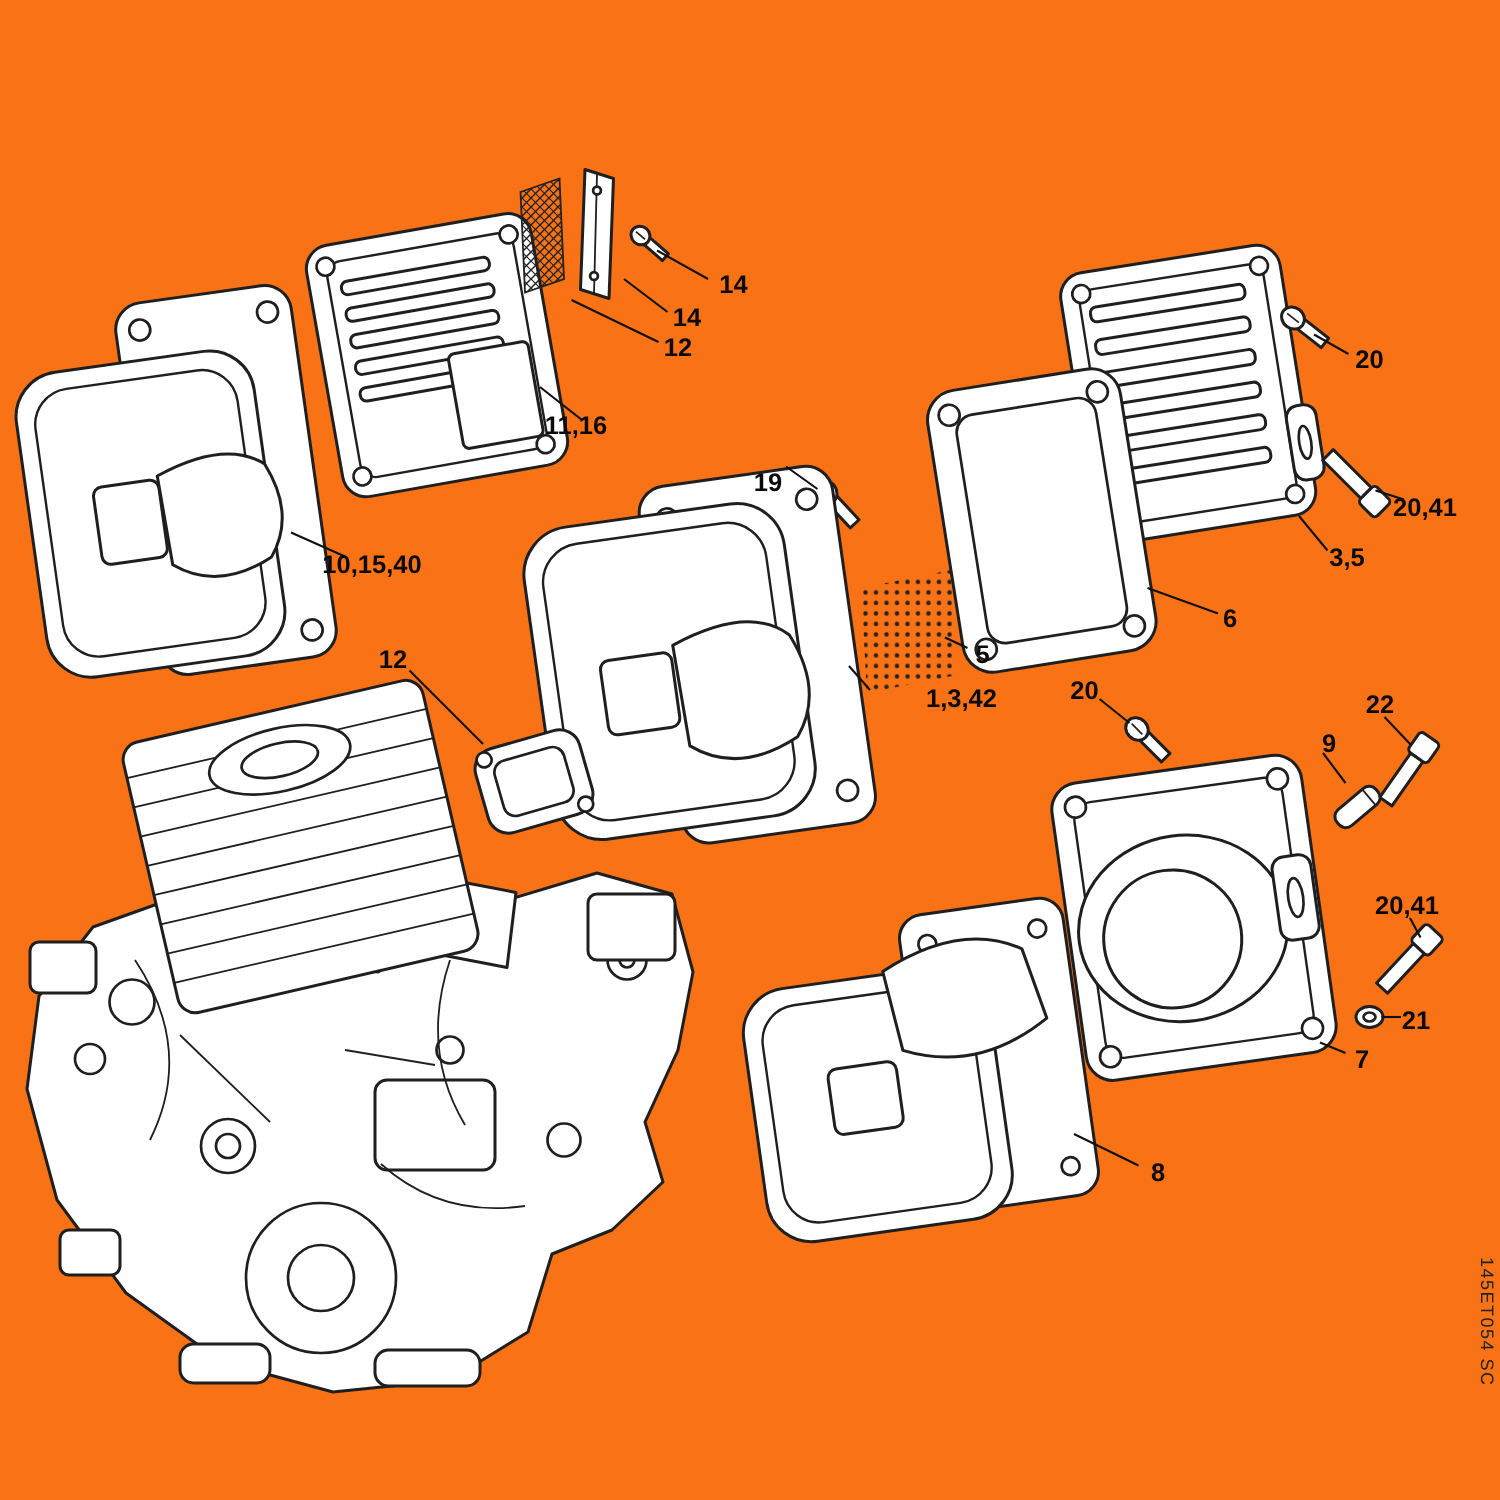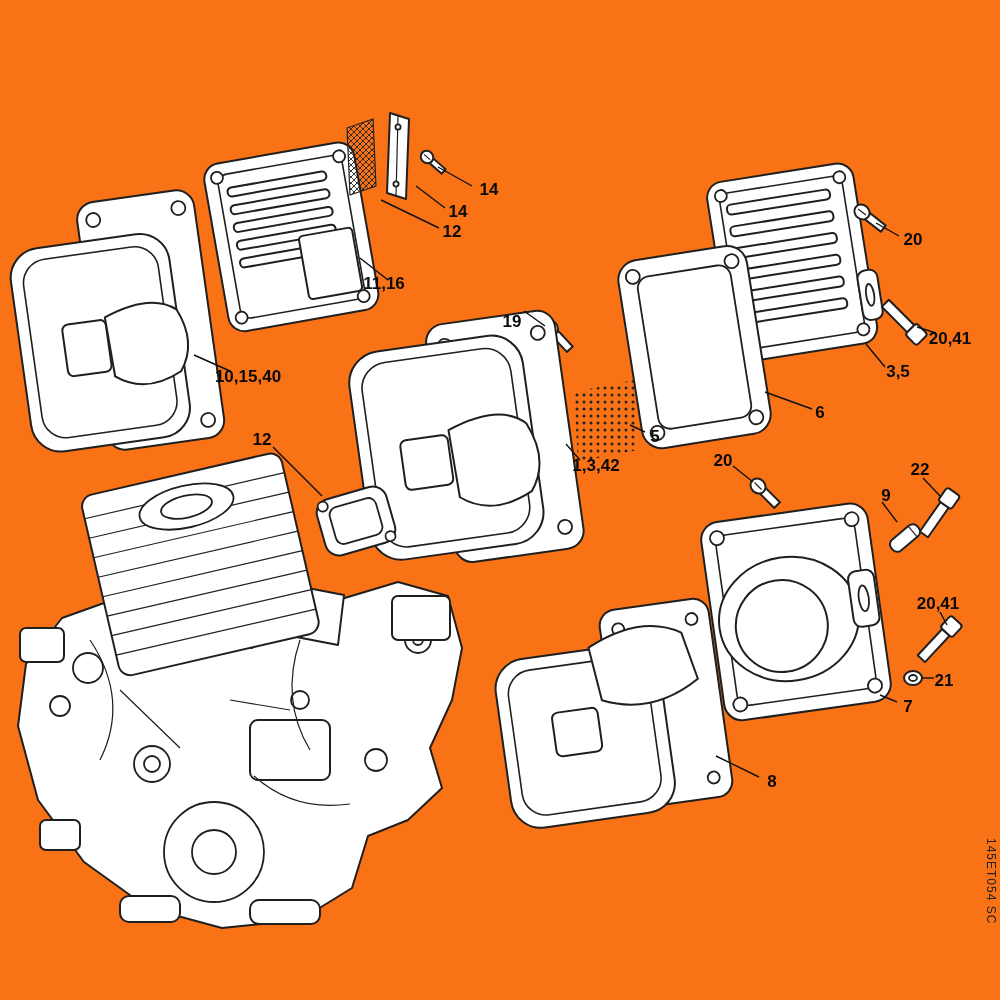--- a/index.html
+++ b/index.html
@@ -259,21 +259,21 @@
 <div class="part-label" style="left:458px;top:212px">14</div>
 <div class="part-label" style="left:452px;top:232px">12</div>
 <div class="part-label" style="left:384px;top:284px">11,16</div>
 <div class="part-label" style="left:248px;top:377px">10,15,40</div>
 <div class="part-label" style="left:512px;top:322px">19</div>
 <div class="part-label" style="left:913px;top:240px">20</div>
 <div class="part-label" style="left:950px;top:339px">20,41</div>
 <div class="part-label" style="left:898px;top:372px">3,5</div>
 <div class="part-label" style="left:820px;top:413px">6</div>
 <div class="part-label" style="left:655px;top:437px">5</div>
-<div class="part-label" style="left:596px;top:466px">1,3,42</div>
+<div class="part-label" style="left:641px;top:466px">1,3,42</div>
 <div class="part-label" style="left:262px;top:440px">12</div>
 <div class="part-label" style="left:723px;top:461px">20</div>
 <div class="part-label" style="left:920px;top:470px">22</div>
 <div class="part-label" style="left:886px;top:496px">9</div>
 <div class="part-label" style="left:938px;top:604px">20,41</div>
 <div class="part-label" style="left:944px;top:681px">21</div>
 <div class="part-label" style="left:908px;top:707px">7</div>
 <div class="part-label" style="left:772px;top:782px">8</div>
 
 <div class="diagram-id">145ET054 SC</div>

